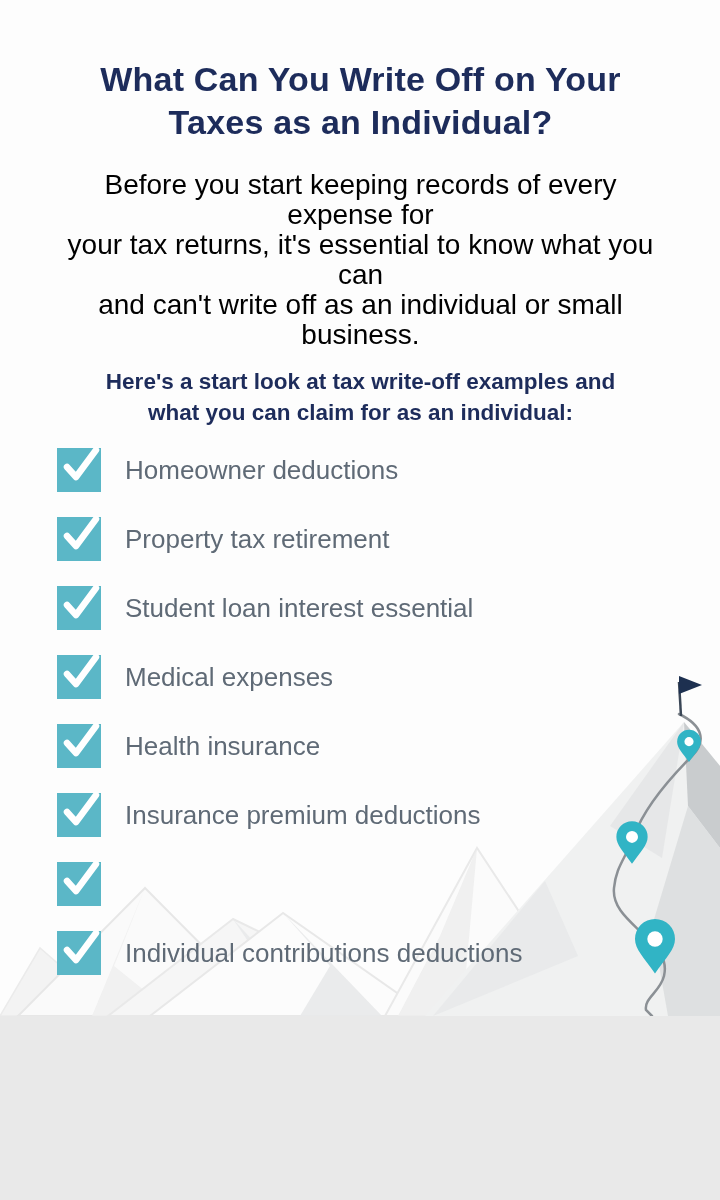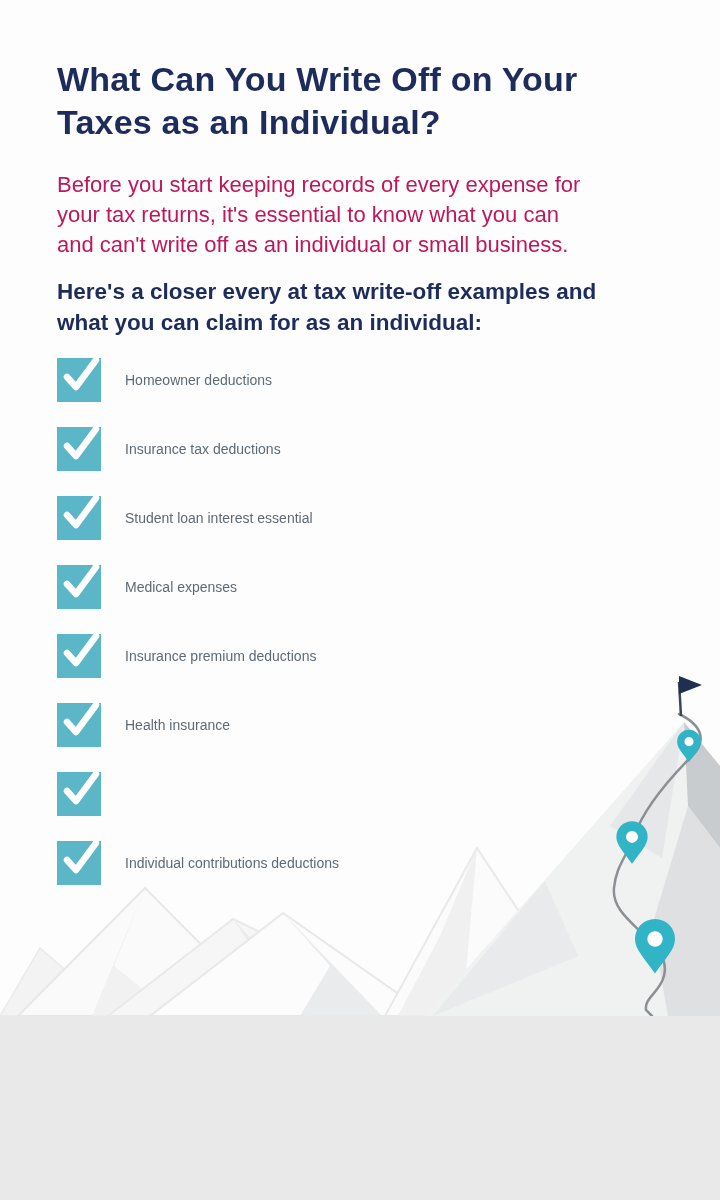--- a/index.html
+++ b/index.html
@@ -1,44 +1,45 @@
 <!DOCTYPE html>
 <html><head>
 <meta charset="utf-8">
 <style>
   html,body { margin:0; padding:0; background:#e9e9e9; }
   .page {
     position:relative; width:720px; height:1016px; margin:0 auto;
     background:#fdfdfd; overflow:hidden;
     font-family:"Liberation Sans", sans-serif;
+    text-align:center;
   }
   .content { position:relative; z-index:2; padding:58px 56px 0 57px; }
 
   .title {
     margin:0; font-size:34px; line-height:43px; font-weight:700;
     color:#1d2c5b; white-space:pre-line; letter-spacing:0.2px;
   }
   .intro {
-    margin:26px 0 0; font-size:22px; line-height:30px;
-    color:#be185d; white-space:pre-line;
+    margin:26px 0 0; font-size:28px; line-height:30px;
+    color:#000000; white-space:pre-line;
   }
   .subhead {
     margin:16px 0 0; font-size:22.5px; line-height:31px; font-weight:700;
     color:#1d2c5b; white-space:pre-line;
   }
 
   .checklist { margin-top:20px; }
   .row { display:flex; align-items:center; min-height:44px; margin-bottom:25px; }
   .box {
     flex:0 0 44px; width:44px; height:44px; background:#5bb7c7;
     margin-right:24px; position:relative;
   }
   .box svg { position:absolute; left:0; top:-5px; width:44px; height:44px; overflow:visible; }
   .label {
-    font-size:14px; line-height:28px; color:#5f6a76; white-space:pre-line;
+    font-size:26px; line-height:28px; color:#5f6a76; white-space:pre-line;
     max-width:430px;
   }
 
   .mountains { position:absolute; left:0; bottom:0; z-index:0; display:block; }
 
   .logo { position:absolute; left:53px; top:1098px; z-index:3; display:flex; align-items:flex-start; }
   .logo-icon { width:54px; height:48px; display:block; }
   .wordmark {
     position:relative; display:flex; align-items:baseline;
     font-family:"Liberation Serif", serif; margin-left:2px; margin-top:1px;
@@ -98,39 +99,39 @@
       <circle cx="0" cy="-2.5" r="4.8" fill="#ffffff"></circle>
     </g>
   </svg>
 
   <div class="content">
     <h1 class="title">What Can You Write Off on Your
 Taxes as an Individual?</h1>
     <p class="intro">Before you start keeping records of every expense for
 your tax returns, it's essential to know what you can
 and can't write off as an individual or small business.</p>
-    <h2 class="subhead">Here's a closer every at tax write-off examples and
+    <h2 class="subhead">Here's a start look at tax write-off examples and
 what you can claim for as an individual:</h2>
 
     <div class="checklist">
       <div class="row">
         <span class="box">
             <svg viewBox="0 0 44 44">
               <polyline points="10,24 19,34 39,7" fill="none" stroke="#ffffff" stroke-width="6.5" stroke-linecap="round" stroke-linejoin="round"></polyline>
             </svg>
           </span>
         <span class="label">Homeowner deductions</span>
       </div>
       <div class="row">
         <span class="box">
             <svg viewBox="0 0 44 44">
               <polyline points="10,24 19,34 39,7" fill="none" stroke="#ffffff" stroke-width="6.5" stroke-linecap="round" stroke-linejoin="round"></polyline>
             </svg>
           </span>
-        <span class="label">Insurance tax deductions</span>
+        <span class="label">Property tax retirement</span>
       </div>
       <div class="row">
         <span class="box">
             <svg viewBox="0 0 44 44">
               <polyline points="10,24 19,34 39,7" fill="none" stroke="#ffffff" stroke-width="6.5" stroke-linecap="round" stroke-linejoin="round"></polyline>
             </svg>
           </span>
         <span class="label">Student loan interest essential</span>
       </div>
       <div class="row">
@@ -140,29 +141,29 @@
             </svg>
           </span>
         <span class="label">Medical expenses</span>
       </div>
       <div class="row">
         <span class="box">
             <svg viewBox="0 0 44 44">
               <polyline points="10,24 19,34 39,7" fill="none" stroke="#ffffff" stroke-width="6.5" stroke-linecap="round" stroke-linejoin="round"></polyline>
             </svg>
           </span>
-        <span class="label">Insurance premium deductions</span>
+        <span class="label">Health insurance</span>
       </div>
       <div class="row">
         <span class="box">
             <svg viewBox="0 0 44 44">
               <polyline points="10,24 19,34 39,7" fill="none" stroke="#ffffff" stroke-width="6.5" stroke-linecap="round" stroke-linejoin="round"></polyline>
             </svg>
           </span>
-        <span class="label">Health insurance</span>
+        <span class="label">Insurance premium deductions</span>
       </div>
       <div class="row">
         <span class="box">
             <svg viewBox="0 0 44 44">
               <polyline points="10,24 19,34 39,7" fill="none" stroke="#ffffff" stroke-width="6.5" stroke-linecap="round" stroke-linejoin="round"></polyline>
             </svg>
           </span>
       </div>
       <div class="row">
         <span class="box">

